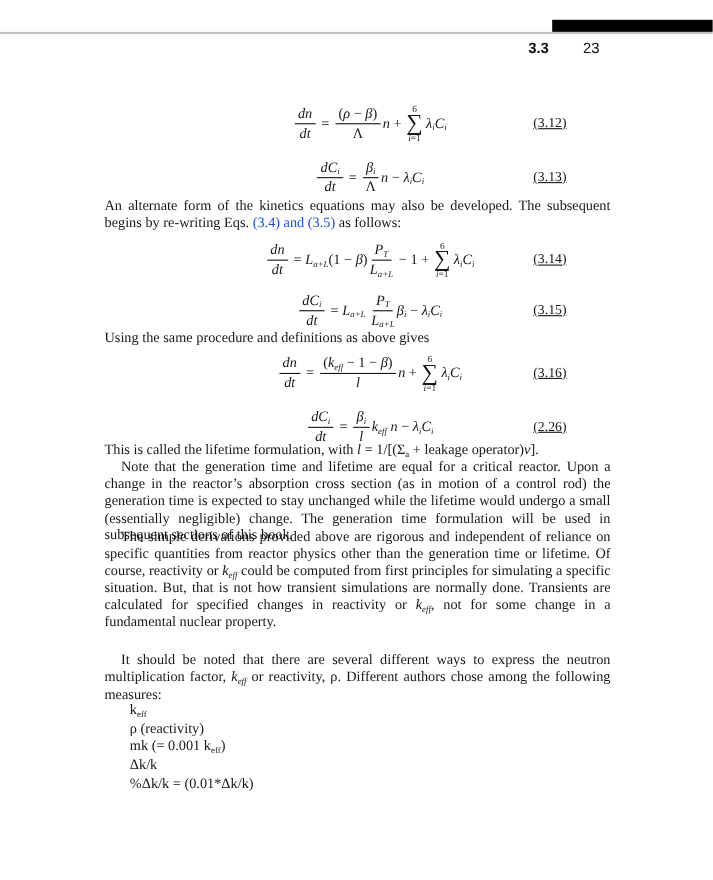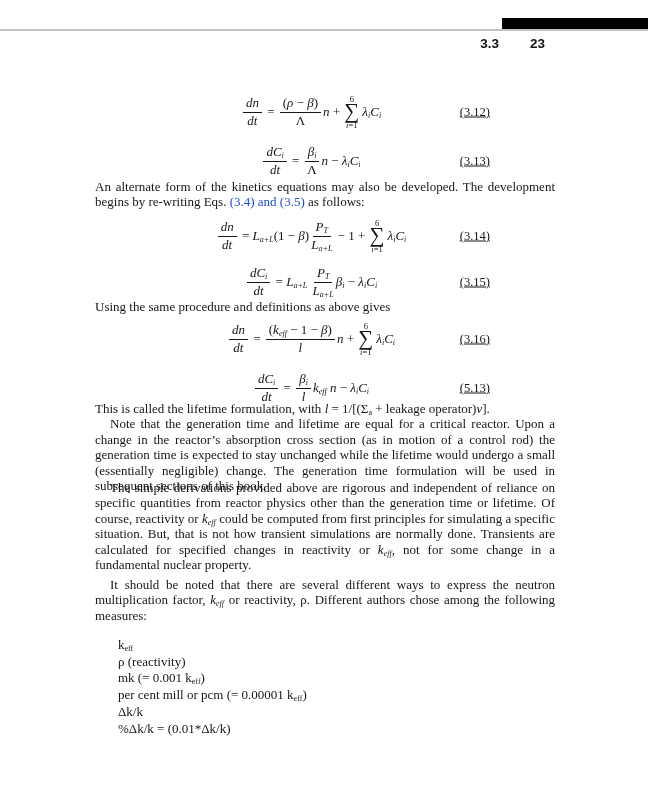--- a/index.html
+++ b/index.html
@@ -10,25 +10,25 @@
   }
   
   .bar-black{position:absolute;left:502px;top:18px;width:146px;height:11px;background:#000;}
   .rule{position:absolute;left:0;top:29px;width:648px;height:2px;background:#c2c2c2;}
   .header{
     position:absolute;left:95px;top:36px;width:450px;
     display:flex;justify-content:flex-end;align-items:baseline;
     font-family:"Liberation Sans", sans-serif;font-size:13.5px;color:#111;
   }
   .h-sec{font-weight:bold;margin-right:7px;text-align:center;}
-  .h-page{font-weight:bold;margin-left:24px;}
+  .h-page{font-weight:normal;margin-left:24px;}
 
   
   .eq-row{
-    position:absolute;left:82px;width:458px;
+    position:absolute;left:107px;width:458px;
     display:flex;align-items:center;justify-content:center;
     font-size:13px;color:#161616;
   }
   .eq-number{position:absolute;right:50px;top:50%;transform:translateY(-50%);font-size:12.5px;font-style:normal;text-decoration:underline;}
   .eq-content{display:inline-flex;align-items:center;}
   .mt{white-space:pre;}
   i{font-style:italic;}
   sub{font-size:0.62em;vertical-align:-0.3em;line-height:0;}
   .frac{display:inline-flex;flex-direction:column;align-items:center;text-align:center;margin:0 2px;line-height:1.15;}
   .frac .fn{padding:0 3px 1px 3px;border-bottom:1px solid #161616;}
@@ -90,21 +90,21 @@
       <span class="frac">
         <span class="fn"><i>β<sub>i</sub></i></span>
         <span class="fd">Λ</span>
       </span>
       <span class="mt"><i>n</i> − <i>λ<sub>i</sub>C<sub>i</sub></i></span>
     </span>
   <span class="eq-number">(3.13)</span>
 </div>
 
 <div class="para" style="top:179px;">
-  <p><span>An alternate form of the kinetics equations may also be developed. The development begins by re-writing Eqs. </span><span class="link">(3.4) and (3.5)</span><span> as follows:</span></p>
+  <p><span>An alternate form of the kinetics equations may also be developed. The subsequent begins by re-writing Eqs. </span><span class="link">(3.4) and (3.5)</span><span> as follows:</span></p>
 </div>
 
 <div class="eq-row" style="top:214px;height:44px;">
   <span class="eq-content">
       <span class="frac">
         <span class="fn"><i>dn</i></span>
         <span class="fd"><i>dt</i></span>
       </span>
       <span class="mt"> = <i>L<sub>a+L</sub></i>(1 − <i>β</i>)</span>
       <span class="frac">
@@ -170,36 +170,35 @@
         <span class="fn"><i>dC<sub>i</sub></i></span>
         <span class="fd"><i>dt</i></span>
       </span>
       <span class="mt"> = </span>
       <span class="frac">
         <span class="fn"><i>β<sub>i</sub></i></span>
         <span class="fd"><i>l</i></span>
       </span>
       <span class="mt"><i>k<sub>eff</sub></i> <i>n</i> − <i>λ<sub>i</sub>C<sub>i</sub></i></span>
     </span>
-  <span class="eq-number">(5.13)</span>
+  <span class="eq-number">(2.26)</span>
 </div>
 
 <div class="para" style="top:401px;">
   <p>This is called the lifetime formulation, with <i>l</i> = 1/[(Σ<sub>a</sub> + leakage operator)<i>v</i>].</p>
   <p class="indent">Note that the generation time and lifetime are equal for a critical reactor. Upon a change in the reactor’s absorption cross section (as in motion of a control rod) the generation time is expected to stay unchanged while the lifetime would undergo a small (essentially negligible) change. The generation time formulation will be used in subsequent sections of this book.</p>
 </div>
 
 <div class="para" style="top:480px;">
   <p class="indent">The simple derivations provided above are rigorous and independent of reliance on specific quantities from reactor physics other than the generation time or lifetime. Of course, reactivity or <i>k<sub>eff</sub></i> could be computed from first principles for simulating a specific situation. But, that is not how transient simulations are normally done. Transients are calculated for specified changes in reactivity or <i>k<sub>eff</sub></i>, not for some change in a fundamental nuclear property.</p>
 </div>
 
-<div class="para" style="top:577px;">
+<div class="para" style="top:592px;">
   <p class="indent">It should be noted that there are several different ways to express the neutron multiplication factor, <i>k<sub>eff</sub></i> or reactivity, ρ. Different authors chose among the following measures:</p>
 </div>
 
 <ul class="measures">
   <li>k<sub>eff</sub></li>
   <li>ρ (reactivity)</li>
   <li>mk (= 0.001 k<sub>eff</sub>)</li>
-  <li>per cent mill or pcm (= 0.00001 k<sub>eff</sub>)</li>
   <li>Δk/k</li>
   <li>%Δk/k = (0.01*Δk/k)</li>
 </ul>
 
 </body></html>

